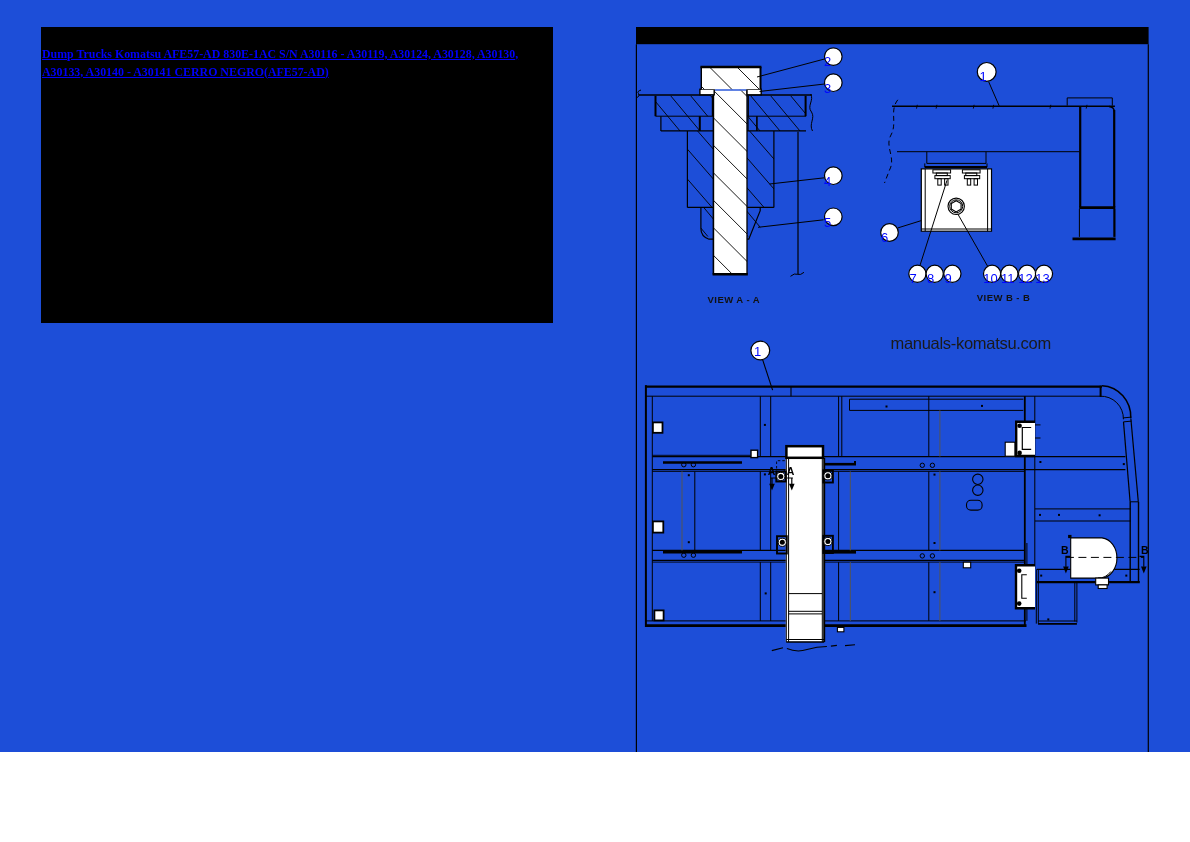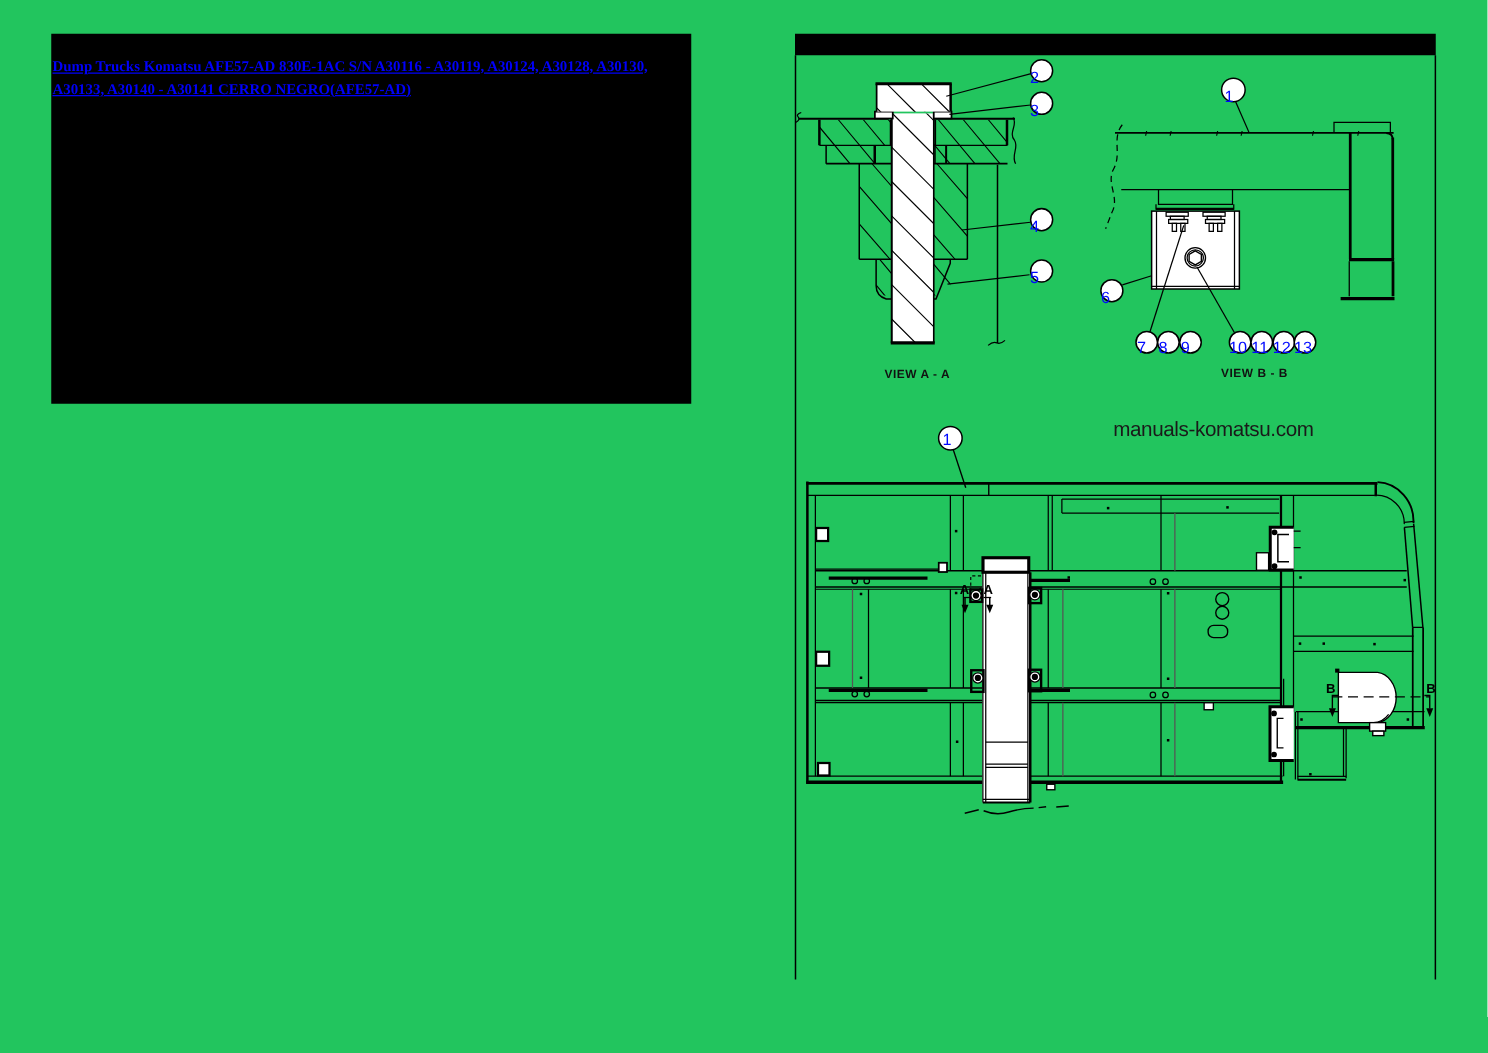--- a/index.html
+++ b/index.html
@@ -1,15 +1,15 @@
 <!DOCTYPE html>
 <html><head><meta charset="utf-8">
 <style>
 html,body{margin:0;padding:0;background:#fff;}
-#page{position:relative;width:1190px;height:842px;overflow:hidden;background:#22c55e;font-family:"Liberation Sans",sans-serif;}
+#page{position:relative;width:1190px;height:752px;overflow:hidden;background:#1d4ed8;font-family:"Liberation Sans",sans-serif;}
 #title{position:absolute;left:41px;top:27px;width:512px;height:296px;background:#000;}
 #title a{font-family:"Liberation Serif",serif;font-weight:bold;font-size:11.9px;line-height:15px;color:#0000fa;text-decoration:underline;}
 #title .in{margin:16.5px 1px 0 1px;}
 svg text{font-family:"Liberation Sans",sans-serif;}
 .num{fill:#0008ff;font-size:13px;}
 .vlab{font-weight:bold;font-size:9.5px;fill:#111;letter-spacing:0.45px;}
 .slab{font-weight:bold;font-size:10px;fill:#000;}
 </style></head>
 <body>
 <div id="page">

